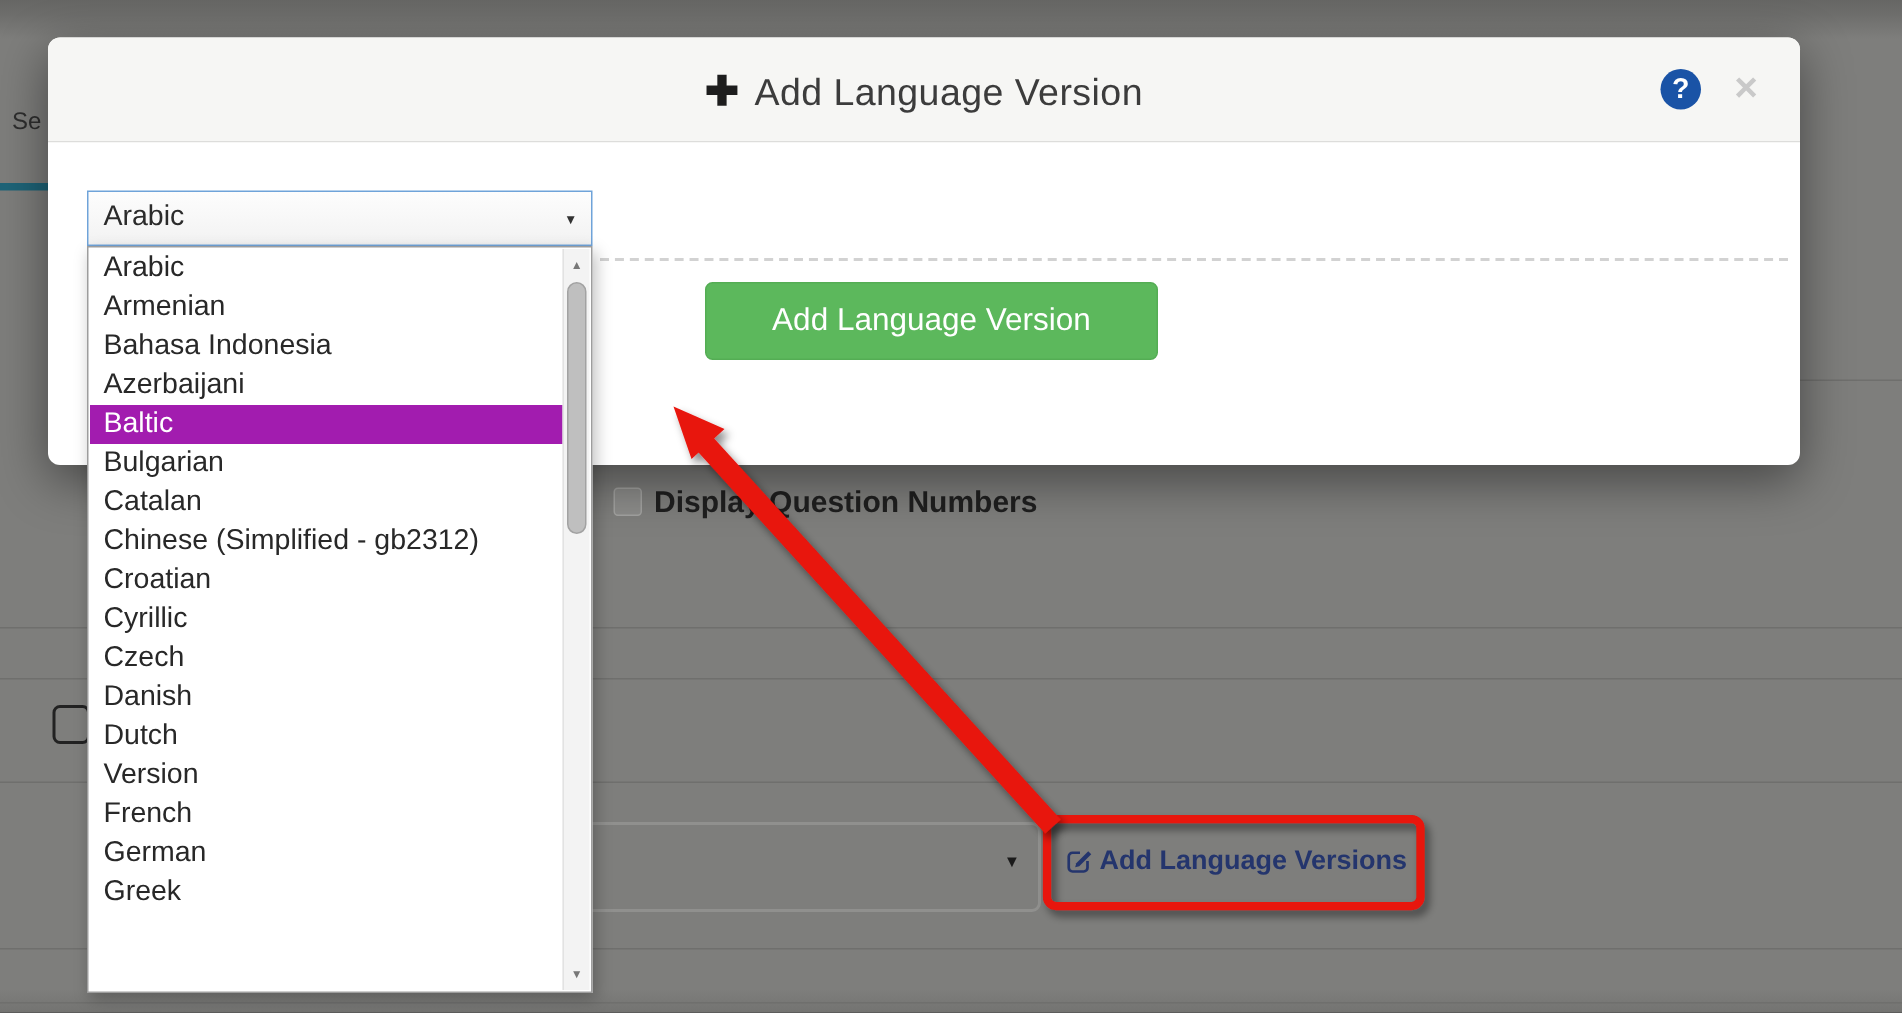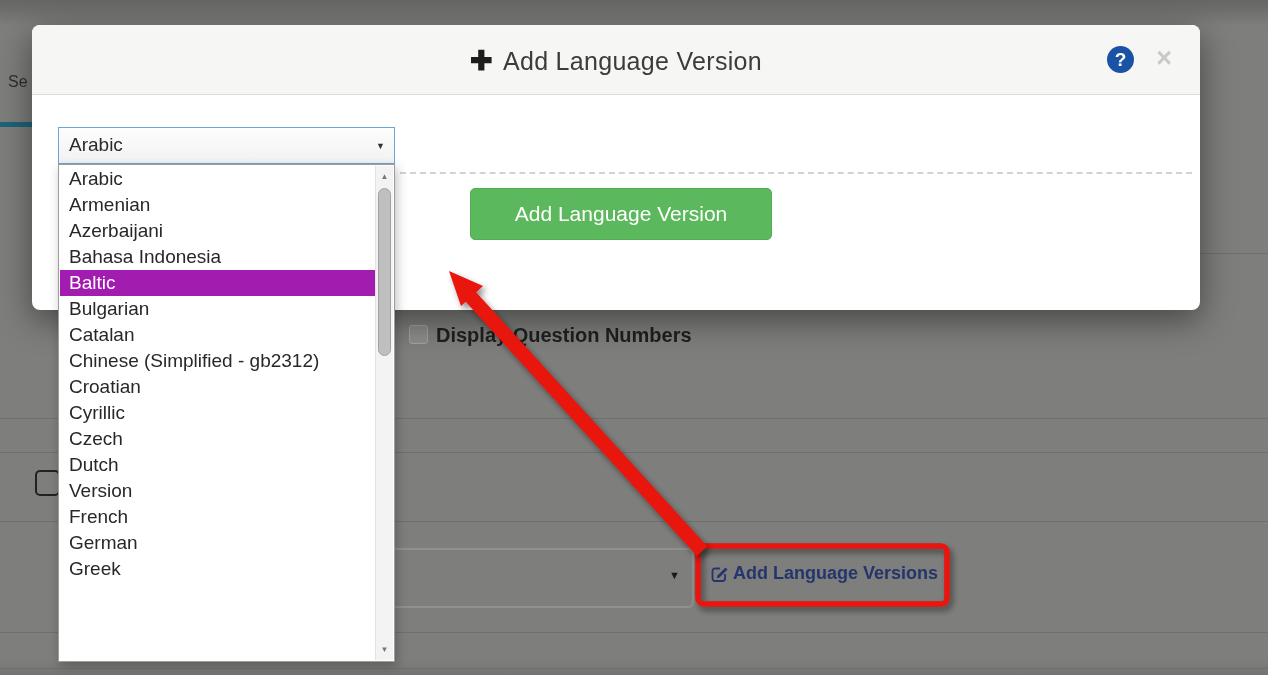--- a/index.html
+++ b/index.html
@@ -111,29 +111,30 @@
 
   <div class="abs lang-select">
     <span class="val">Arabic</span>
     <span class="caret">▼</span>
   </div>
 
   <div class="abs lang-list">
     <div class="opts">
         <div class="opt">Arabic</div>
         <div class="opt">Armenian</div>
+        <div class="opt">Bahasa Indonesia</div>
         <div class="opt">Azerbaijani</div>
-        <div class="opt">Bahasa Indonesia</div>
         <div class="opt hl">Baltic</div>
         <div class="opt">Bulgarian</div>
         <div class="opt">Catalan</div>
         <div class="opt">Chinese (Simplified - gb2312)</div>
         <div class="opt">Croatian</div>
         <div class="opt">Cyrillic</div>
         <div class="opt">Czech</div>
+        <div class="opt">Danish</div>
         <div class="opt">Dutch</div>
         <div class="opt">Version</div>
         <div class="opt">French</div>
         <div class="opt">German</div>
         <div class="opt">Greek</div>
       </div>
     <div class="sbar">
       <div class="arr up">▲</div>
       <div class="thumb"></div>
       <div class="arr down">▼</div>

